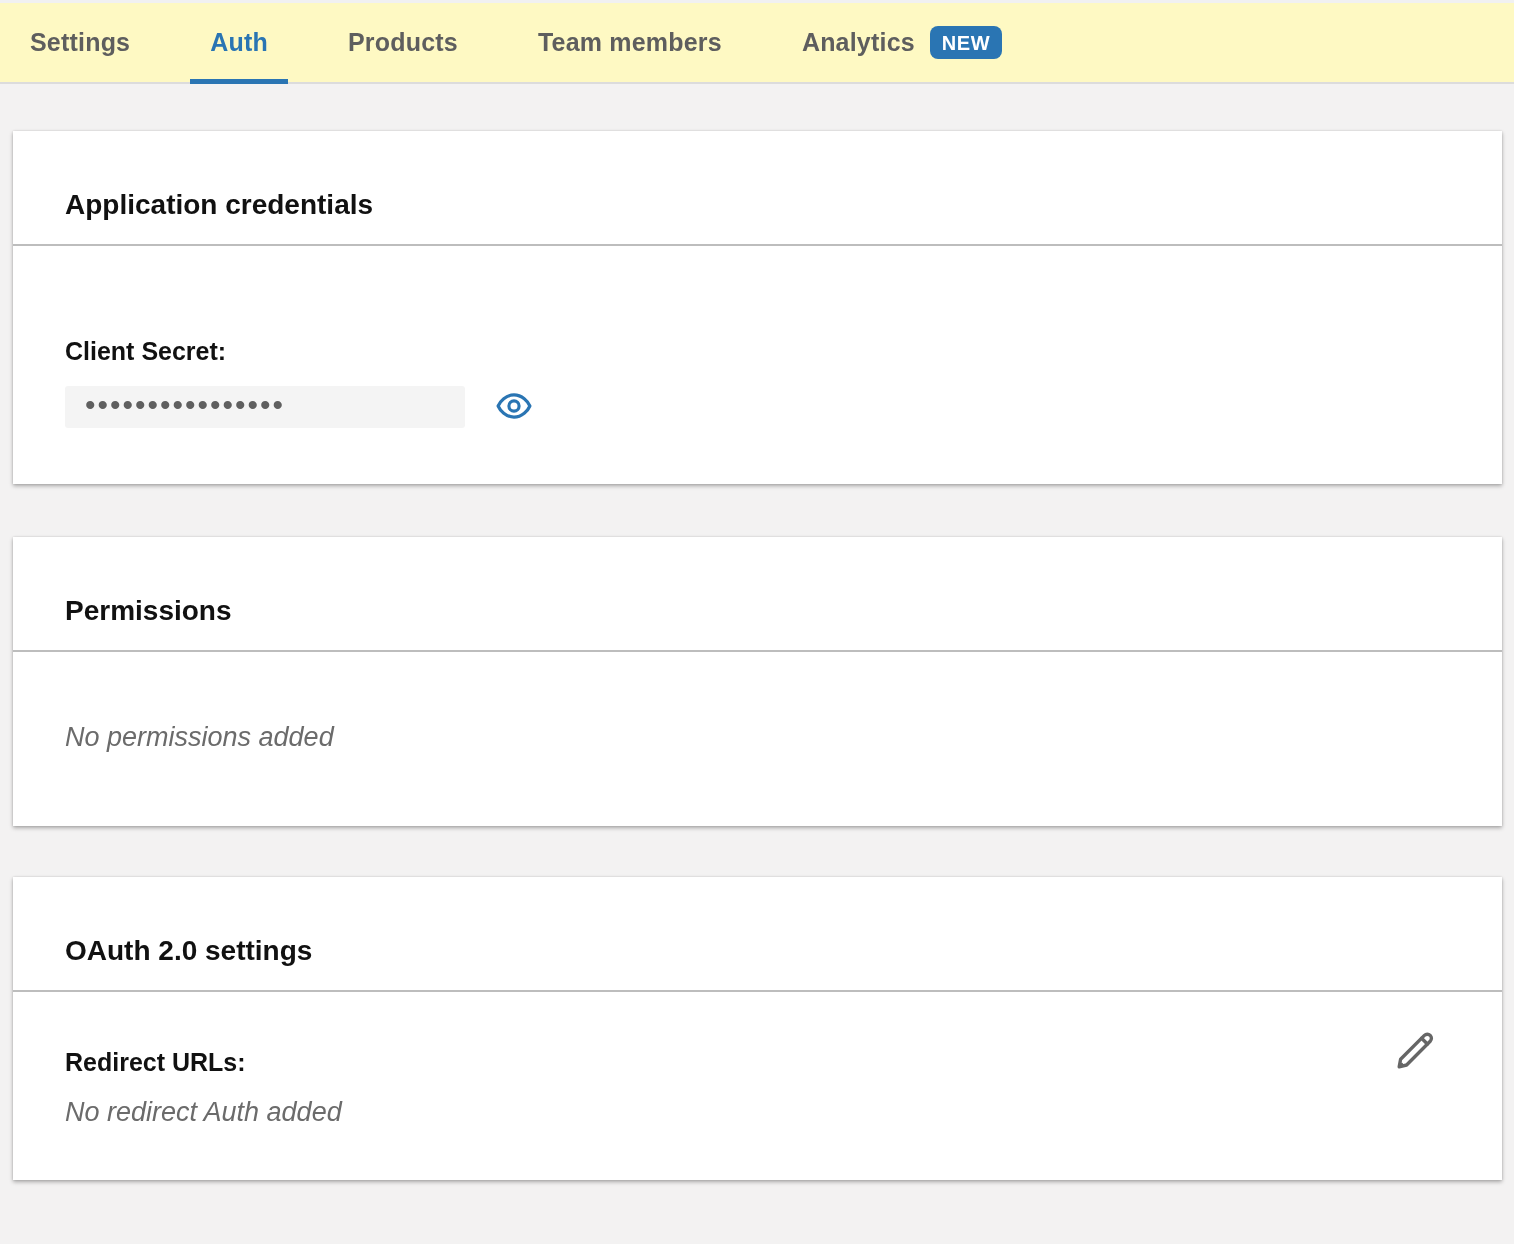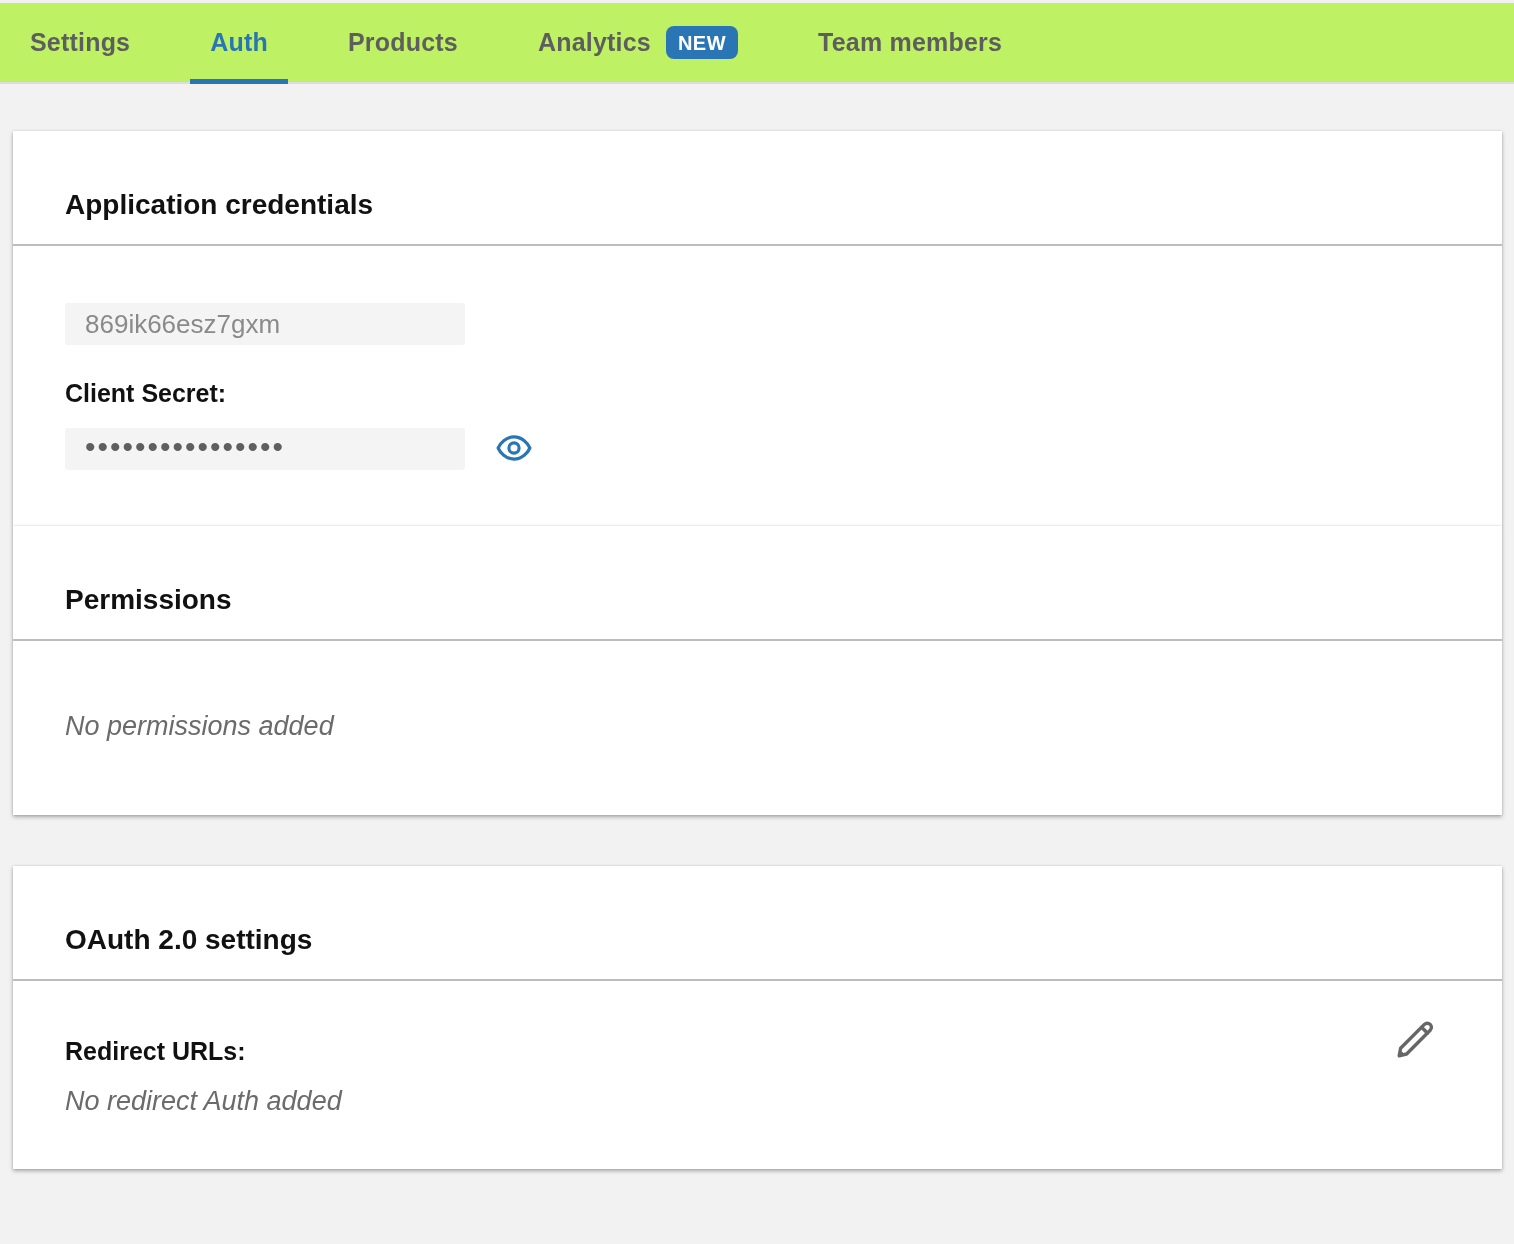--- a/index.html
+++ b/index.html
@@ -9,21 +9,21 @@
     height: 1244px;
     background: #f3f2f2;
     font-family: "Liberation Sans", sans-serif;
     color: #1a1a1a;
     overflow: hidden;
   }
 
   
   .tabbar {
     height: 84px;
-    background: #bef264;
+    background: #fef9c3;
     border-top: 3px solid #f1f1f1;
     border-bottom: 2px solid #dcdcdc;
     display: flex;
     align-items: stretch;
     padding-left: 30px;
   }
   .tab {
     display: flex;
     align-items: center;
     margin-right: 80px;
@@ -58,21 +58,21 @@
     letter-spacing: 0.5px;
   }
 
   
   .card {
     background: #ffffff;
     margin: 0 12px 0 13px;
     box-shadow: 0 2px 4px rgba(0,0,0,0.30), 0 0 2px rgba(0,0,0,0.12);
   }
   .card-1 { margin-top: 47px; }
-  .card-2 { }
+  .card-2 { margin-top: 53px; }
   .card-3 { margin-top: 51px; }
 
   .card-header {
     height: 115px;
     display: flex;
     align-items: flex-end;
     padding: 0 52px;
     border-bottom: 2px solid #bdbdbd;
   }
   .card-title {
@@ -158,36 +158,33 @@
   <div class="tab">
     <span>Settings</span>
   </div>
   <div class="tab active">
     <span>Auth</span>
   </div>
   <div class="tab">
     <span>Products</span>
   </div>
   <div class="tab">
+    <span>Team members</span>
+  </div>
+  <div class="tab">
     <span>Analytics</span>
     <span class="badge">NEW</span>
-  </div>
-  <div class="tab">
-    <span>Team members</span>
   </div>
 </nav>
 
 <section class="card card-1">
   <div class="card-header">
     <h2 class="card-title">Application credentials</h2>
   </div>
   <div class="card-body">
-    <div class="value-box">
-      <span class="value-text">869ik66esz7gxm</span>
-    </div>
     <div class="field-label second">Client Secret:</div>
     <div class="secret-row">
       <div class="value-box">
         <span class="masked-text">••••••••••••••••</span>
       </div>
       <button class="eye-btn">
         <span>
           <svg width="36" height="30" viewBox="0 0 24 20" fill="none" stroke="#2a75b3" stroke-width="2.1" stroke-linejoin="round" stroke-linecap="round">
             <path d="M12 2.6 C6.6 2.6 2.7 7 1.4 10 C2.7 13 6.6 17.4 12 17.4 C17.4 17.4 21.3 13 22.6 10 C21.3 7 17.4 2.6 12 2.6 Z"></path>
             <circle cx="12" cy="10" r="3.4"></circle>

